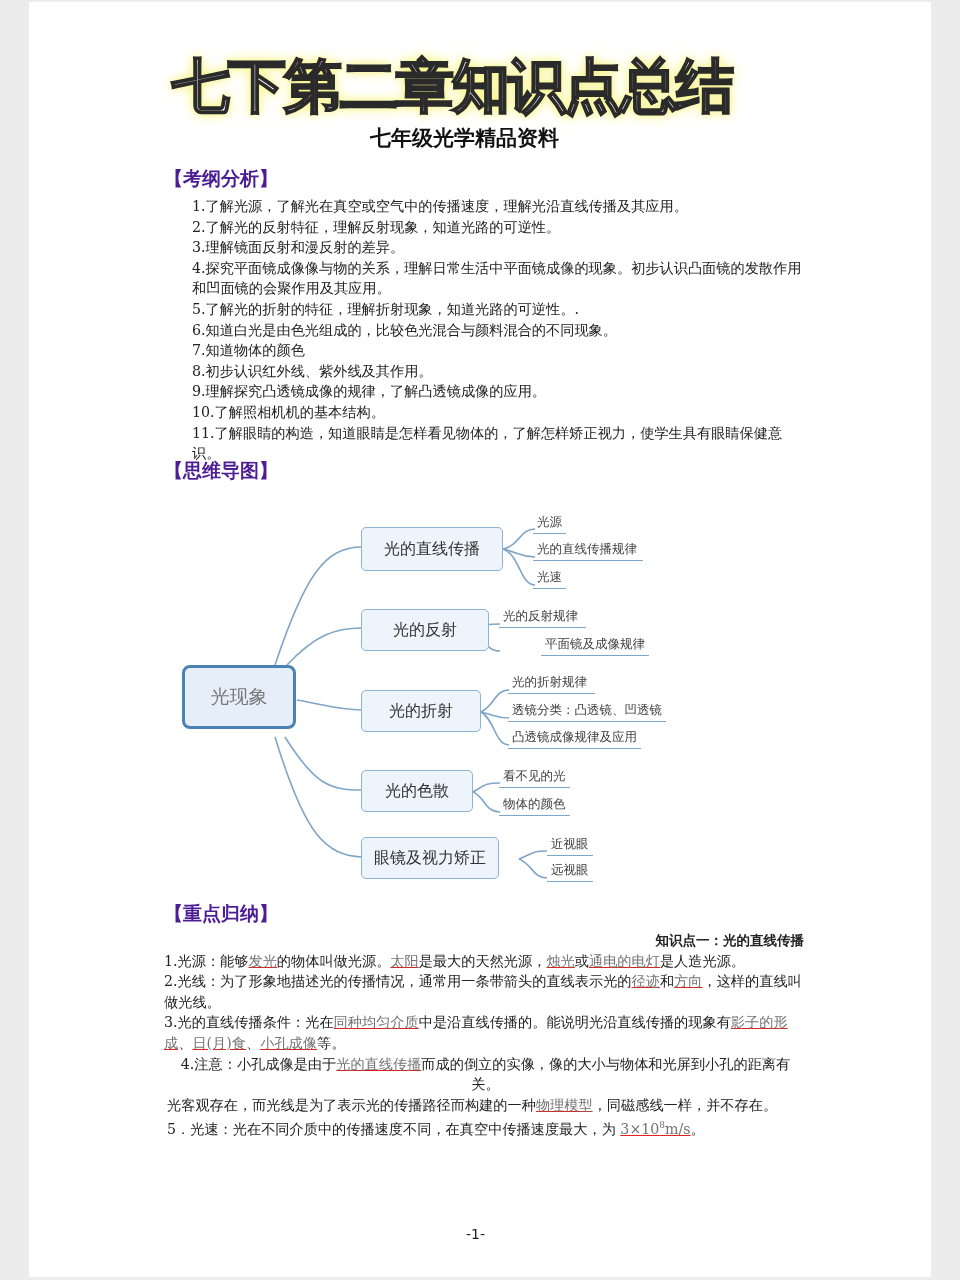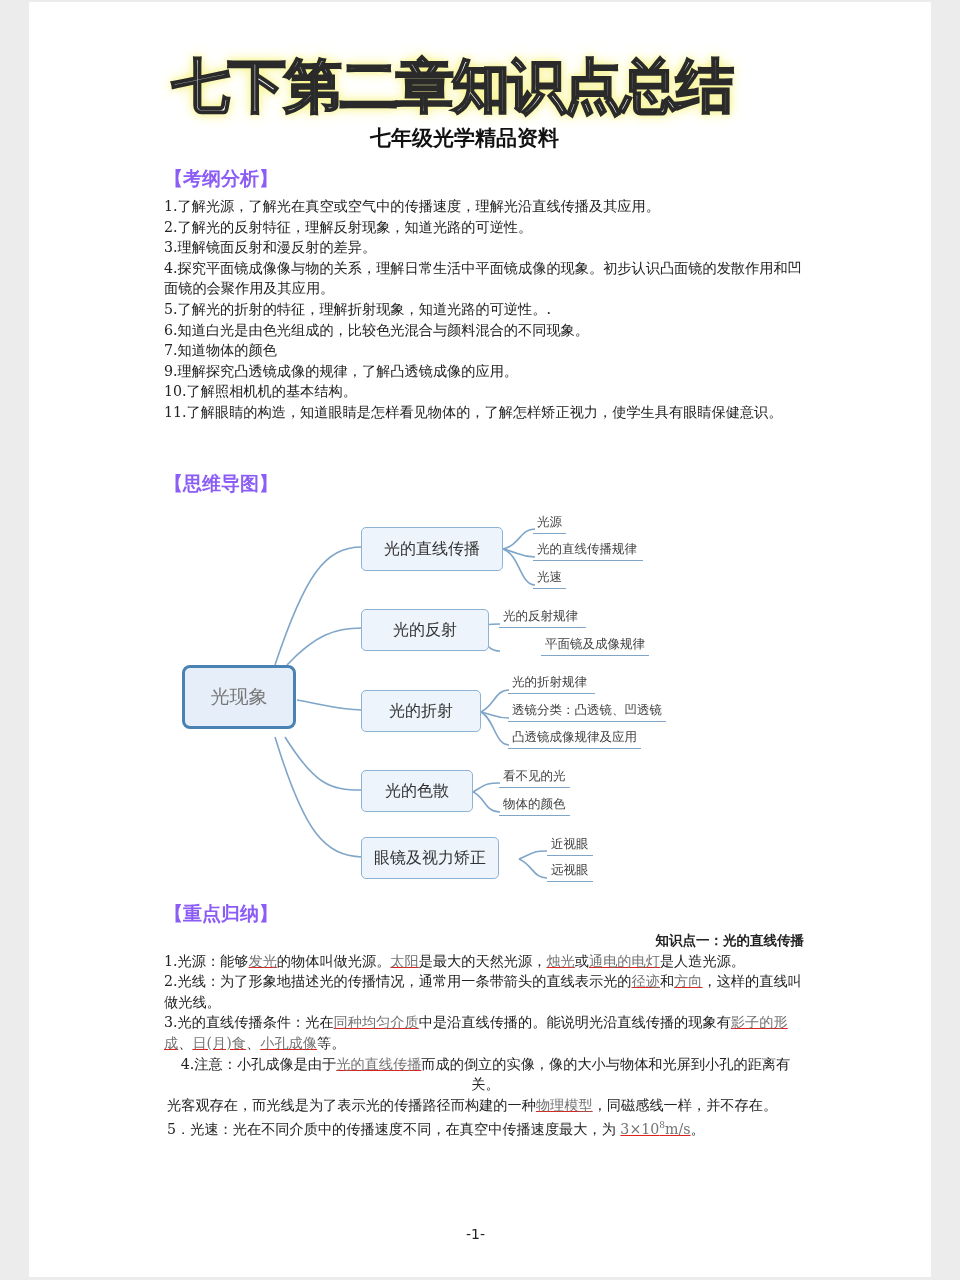--- a/index.html
+++ b/index.html
@@ -12,24 +12,24 @@
     color: #ffffff; line-height: 68px; white-space: nowrap;
     -webkit-text-stroke: 2px #2a2a2a;
     text-shadow: 0 0 8px #f8f58a, 0 0 14px #f5f07a, 0 0 4px #fcfcb0;
   }
   .subtitle {
     position: absolute; left: 370px; top: 124px; font-family: "DejaVu Sans", sans-serif;
     font-weight: bold; font-size: 21px; color: #111; letter-spacing: 0px;
   }
   .sec-head {
     position: absolute; left: 164px; font-family: "DejaVu Sans", sans-serif; font-weight: bold;
-    font-size: 19px; color: #8b5cf6;
+    font-size: 19px; color: #4c1d95;
   }
   .body-text { position: absolute; left: 164px; width: 640px; font-size: 14.2px; line-height: 20.6px; color: #222; }
-  .body-text p { white-space: nowrap; }
+  .body-text p { white-space: nowrap; margin-left: 28px; }
   .body-text p.wrap { white-space: normal; }
   .mindmap { position: absolute; left: 175px; top: 505px; width: 520px; height: 390px; }
   .node {
     position: absolute; background: #eef4fb; border: 1.5px solid #8db2d4; border-radius: 5px;
     font-family: "DejaVu Sans", sans-serif; font-size: 16px; color: #333; display: flex; align-items: center; justify-content: center;
   }
   .root {
     position: absolute; background: #e6eff9; border: 3px solid #4a82b3; border-radius: 8px;
     font-family: "DejaVu Sans", sans-serif; font-size: 19px; color: #777; display: flex; align-items: center; justify-content: center;
   }
@@ -55,26 +55,27 @@
 
 <div class="sec-head" style="top:166px;">【考纲分析】</div>
 <div class="body-text" style="top:196px;">
   <p>1.了解光源，了解光在真空或空气中的传播速度，理解光沿直线传播及其应用。</p>
   <p>2.了解光的反射特征，理解反射现象，知道光路的可逆性。</p>
   <p>3.理解镜面反射和漫反射的差异。</p>
   <p class="wrap">4.探究平面镜成像像与物的关系，理解日常生活中平面镜成像的现象。初步认识凸面镜的发散作用和凹面镜的会聚作用及其应用。</p>
   <p>5.了解光的折射的特征，理解折射现象，知道光路的可逆性。.</p>
   <p>6.知道白光是由色光组成的，比较色光混合与颜料混合的不同现象。</p>
   <p>7.知道物体的颜色</p>
+  <p>8.初步认识红外线、紫外线及其作用。</p>
   <p>9.理解探究凸透镜成像的规律，了解凸透镜成像的应用。</p>
   <p>10.了解照相机机的基本结构。</p>
   <p class="wrap">11.了解眼睛的构造，知道眼睛是怎样看见物体的，了解怎样矫正视力，使学生具有眼睛保健意识。</p>
 </div>
 
-<div class="sec-head" style="top:471px;">【思维导图】</div>
+<div class="sec-head" style="top:458px;">【思维导图】</div>
 
 <div class="mindmap">
   <svg class="mm-svg" width="520" height="390">
     <g fill="none" stroke="#7fa5c8" stroke-width="1.6">
 
       <path d="M 100 160 C 130 70, 150 42, 187 42"></path>
       <path d="M 112 160 C 140 130, 160 123, 187 123"></path>
       <path d="M 122 195 C 150 200, 165 205, 187 205"></path>
       <path d="M 110 232 C 140 280, 155 285, 187 285"></path>
       <path d="M 100 232 C 130 330, 150 350, 187 352"></path>

